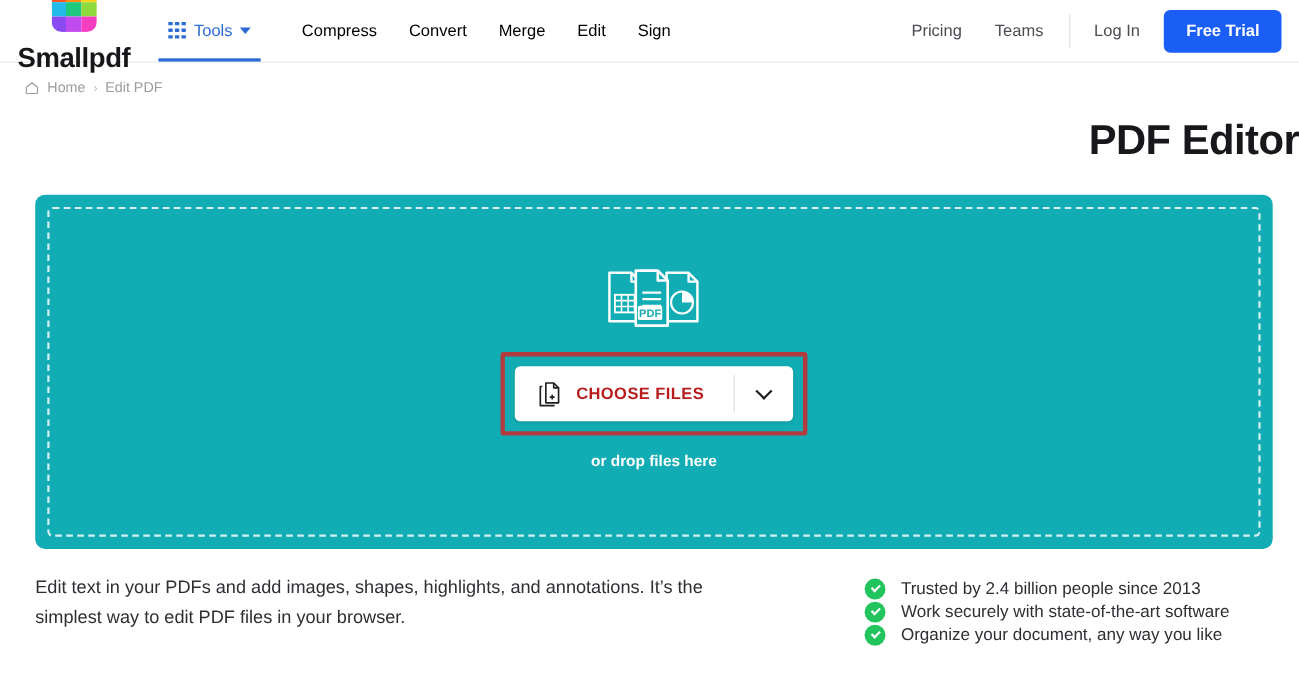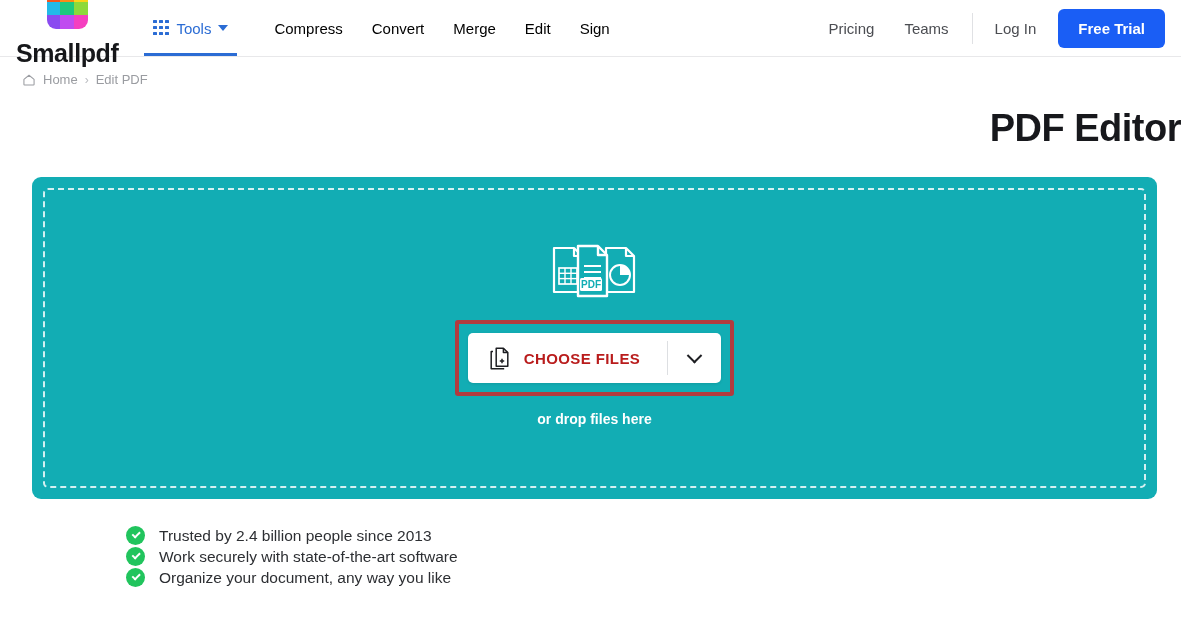--- a/index.html
+++ b/index.html
@@ -421,20 +421,21 @@
           <span class="chev"></span>
         </button>
       </div>
     </div>
 
     <div class="drop-hint">or drop files here</div>
   </div>
 </div>
 
 <div class="bottom">
+  <p class="bottom-desc">Edit text in your PDFs and add images, shapes, highlights, and annotations. It’s the simplest way to edit PDF files in your browser.</p>
 
   <div class="features">
     <div class="feature-row">
       <span class="check-circle">
           <span class="check-mark"></span>
         </span>
       <span class="feature-text">Trusted by 2.4 billion people since 2013</span>
     </div>
     <div class="feature-row">
       <span class="check-circle">

